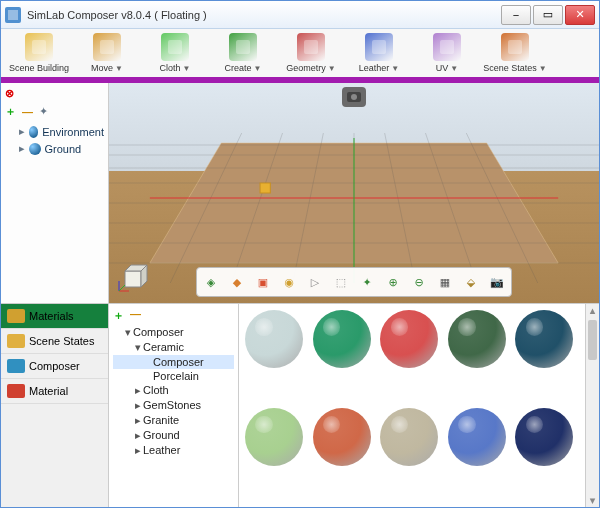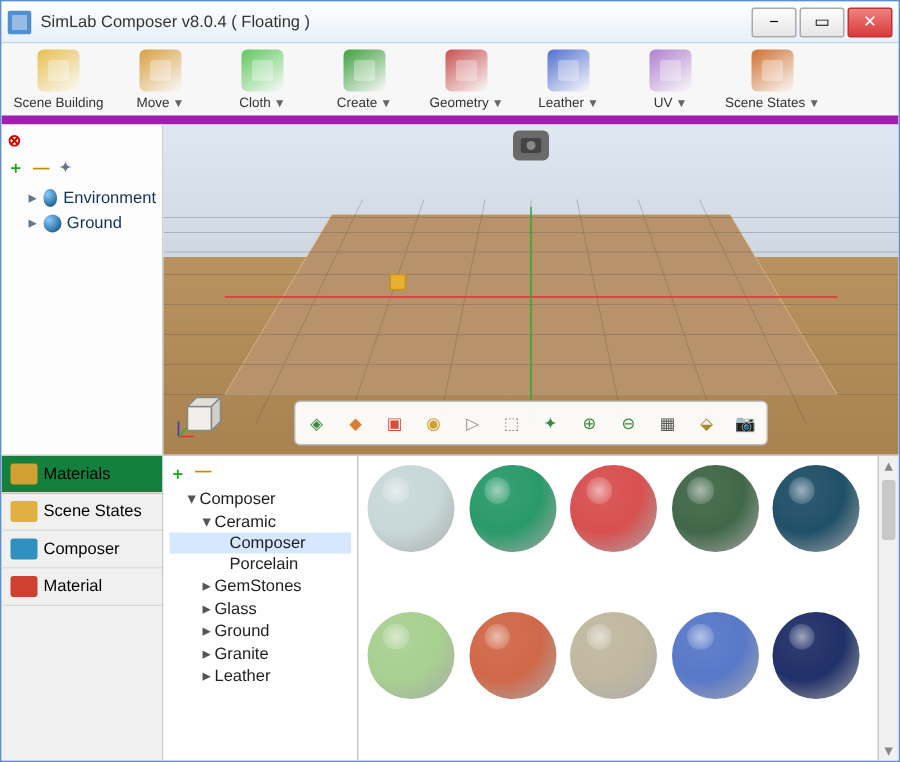--- a/index.html
+++ b/index.html
@@ -282,24 +282,24 @@
       <div class="mat-tree">
         <div class="mat-tree-ctrl">
           <span class="plus">＋</span>
           <span class="minus">—</span>
         </div>
         <div id="mat-tree-body">
             <div class="mt-item"><span class="mt-arrow">▾</span>Composer</div>
             <div class="mt-item" style="padding-left:22px"><span class="mt-arrow">▾</span>Ceramic</div>
             <div class="mt-item sel" style="padding-left:40px">Composer</div>
             <div class="mt-item" style="padding-left:40px">Porcelain</div>
+            <div class="mt-item" style="padding-left:22px"><span class="mt-arrow">▸</span>Cloth</div>
             <div class="mt-item" style="padding-left:22px"><span class="mt-arrow">▸</span>GemStones</div>
-            <div class="mt-item" style="padding-left:22px"><span class="mt-arrow">▸</span>Glass</div>
+            <div class="mt-item" style="padding-left:22px"><span class="mt-arrow">▸</span>Granite</div>
             <div class="mt-item" style="padding-left:22px"><span class="mt-arrow">▸</span>Ground</div>
-            <div class="mt-item" style="padding-left:22px"><span class="mt-arrow">▸</span>Granite</div>
             <div class="mt-item" style="padding-left:22px"><span class="mt-arrow">▸</span>Leather</div>
           </div>
       </div>
       <div class="mat-grid" id="mat-grid">
           <div class="mat-ball" style="background: radial-gradient(circle at 35% 30%, rgba(200, 216, 216, 0.933), rgb(200, 216, 216) 50%, rgba(0, 0, 0, 0.333) 100%);"></div>
           <div class="mat-ball" style="background: radial-gradient(circle at 35% 30%, rgba(42, 154, 106, 0.933), rgb(42, 154, 106) 50%, rgba(0, 0, 0, 0.333) 100%);"></div>
           <div class="mat-ball" style="background: radial-gradient(circle at 35% 30%, rgba(216, 80, 80, 0.933), rgb(216, 80, 80) 50%, rgba(0, 0, 0, 0.333) 100%);"></div>
           <div class="mat-ball" style="background: radial-gradient(circle at 35% 30%, rgba(64, 104, 72, 0.933), rgb(64, 104, 72) 50%, rgba(0, 0, 0, 0.333) 100%);"></div>
           <div class="mat-ball" style="background: radial-gradient(circle at 35% 30%, rgba(32, 80, 104, 0.933), rgb(32, 80, 104) 50%, rgba(0, 0, 0, 0.333) 100%);"></div>
           <div class="mat-ball" style="background: radial-gradient(circle at 35% 30%, rgba(168, 208, 144, 0.933), rgb(168, 208, 144) 50%, rgba(0, 0, 0, 0.333) 100%);"></div>

